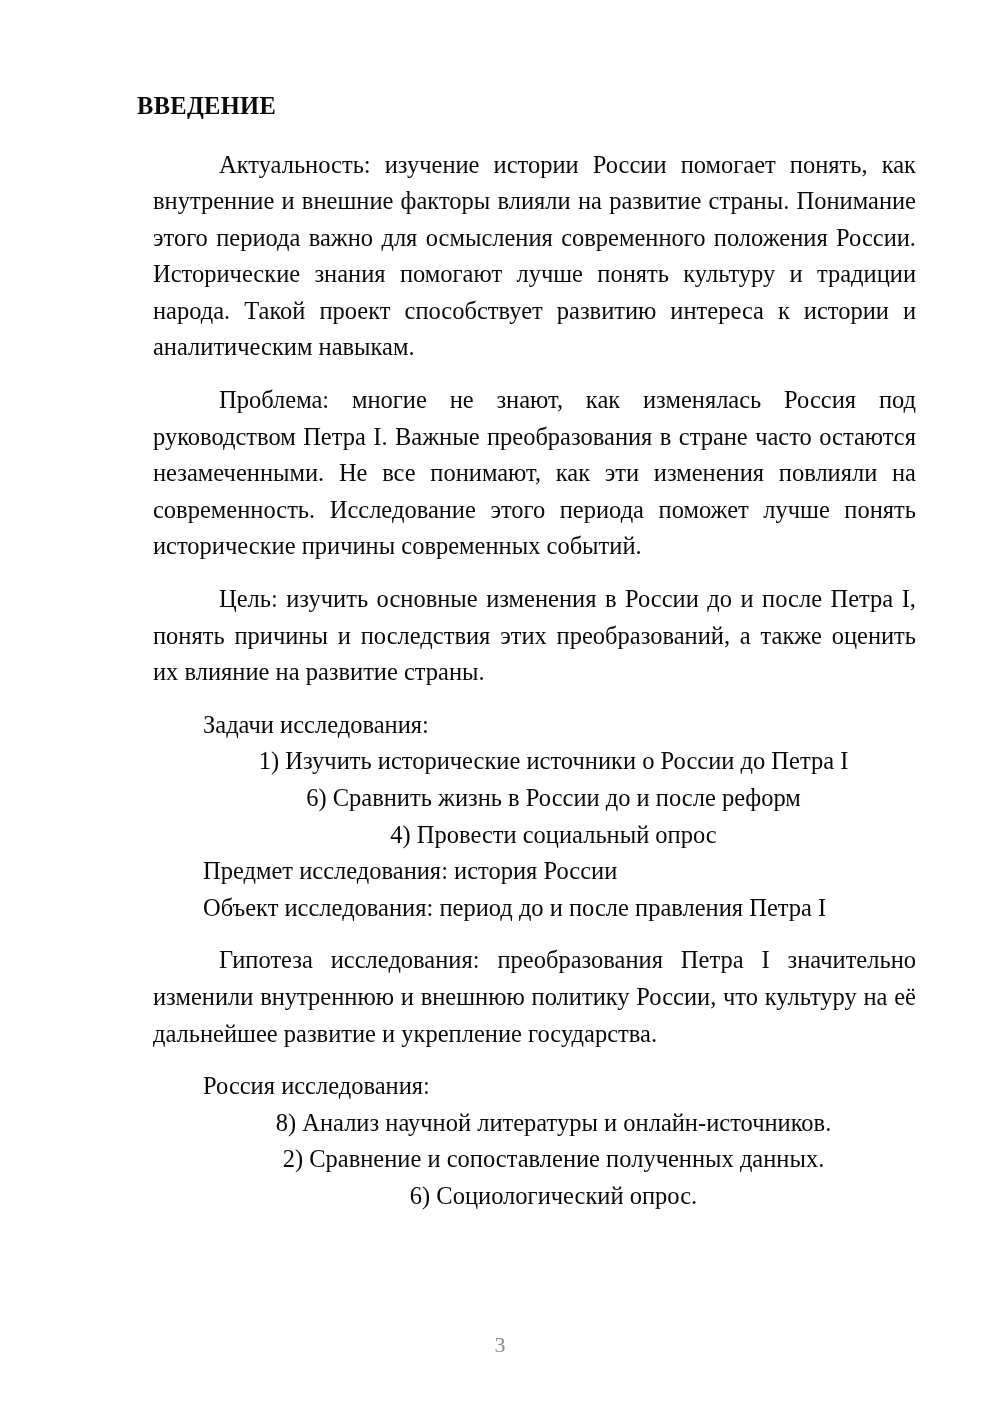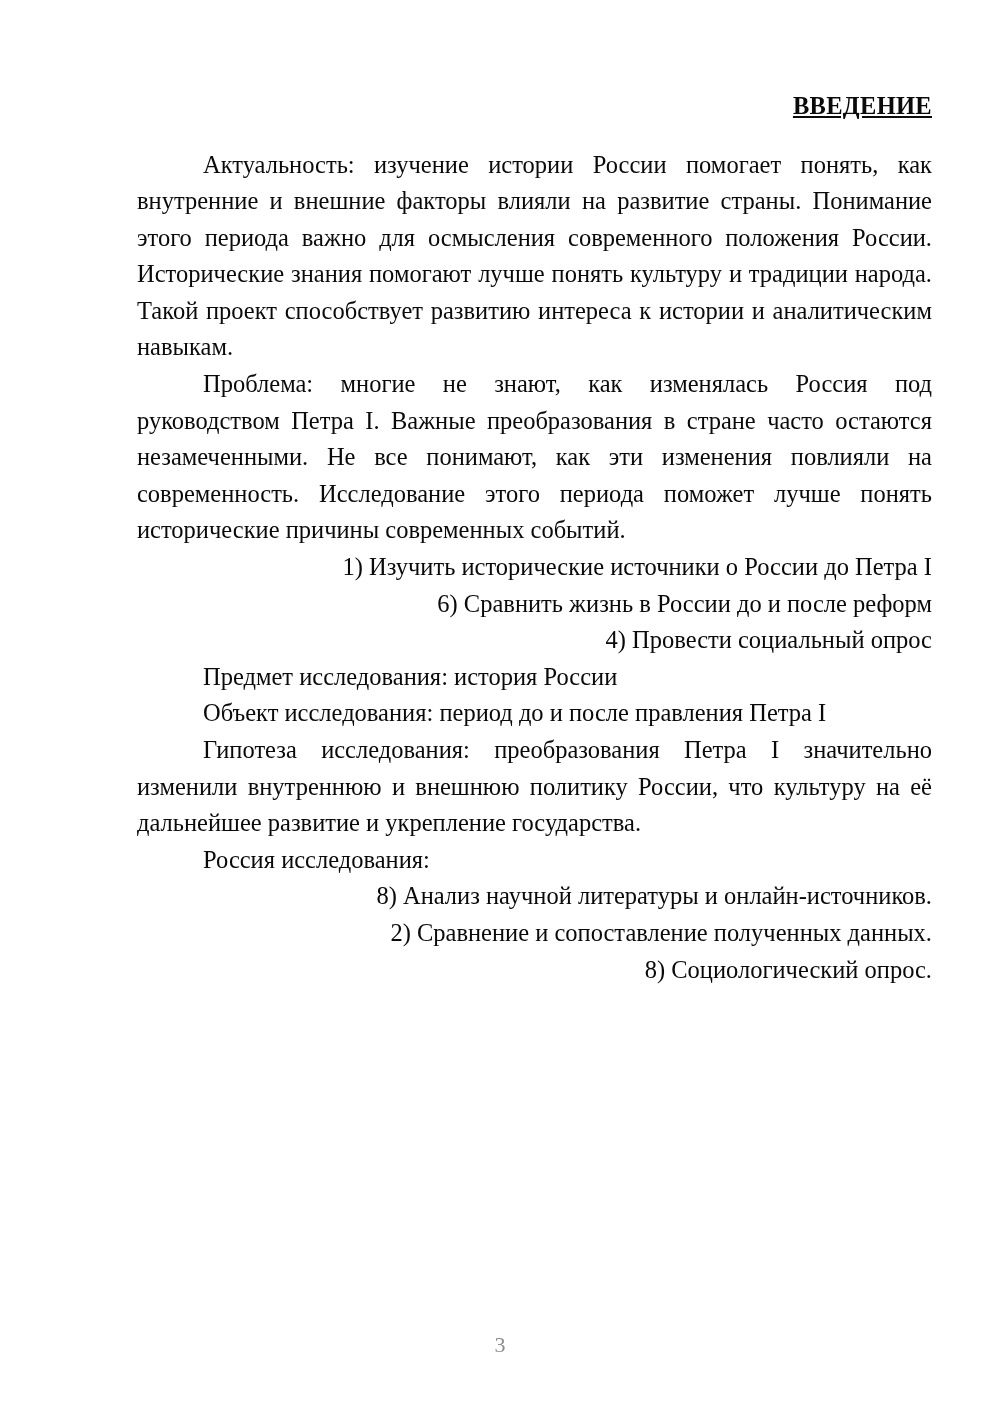--- a/index.html
+++ b/index.html
@@ -19,51 +19,50 @@
   }
   .content {
     position: absolute;
     left: 137px;
     top: 88px;
     width: 795px;
   }
   .doc-title {
     font-size: 24.5px;
     font-weight: bold;
-    text-align: right;
+    text-align: left;
     letter-spacing: 0.3px;
     line-height: 36.5px;
     margin: 0 0 22px 0;
-    text-decoration: underline;
   }
   .para {
     font-size: 24.5px;
     line-height: 36.6px;
     text-align: justify;
     text-justify: inter-word;
     text-indent: 66px;
-    margin: 0;
+    margin: 16px;
     -webkit-hyphens: none;
     hyphens: none;
   }
   .para.last-left {
     text-align-last: left;
   }
   .single {
     font-size: 24.5px;
     line-height: 36.6px;
     text-align: left;
     text-indent: 66px;
     margin: 0;
     white-space: nowrap;
   }
   .list-item {
     font-size: 24.5px;
     line-height: 36.6px;
-    text-align: right;
+    text-align: center;
     text-indent: 0;
     margin: 0;
     padding-left: 38px;
     white-space: nowrap;
   }
   .page-number {
     position: absolute;
     left: 0;
     right: 0;
     top: 1330px;
@@ -78,29 +77,31 @@
 
 <div class="page">
 
   <div class="content">
 
     <h1 class="doc-title">ВВЕДЕНИЕ</h1>
 
     <div id="blocks-container">
         <p class="para last-left">Актуальность: изучение истории России помогает понять, как внутренние и внешние факторы влияли на развитие страны. Понимание этого периода важно для осмысления современного положения России. Исторические знания помогают лучше понять культуру и традиции народа. Такой проект способствует развитию интереса к истории и аналитическим навыкам.</p>
         <p class="para last-left">Проблема: многие не знают, как изменялась Россия под руководством Петра I. Важные преобразования в стране часто остаются незамеченными. Не все понимают, как эти изменения повлияли на современность. Исследование этого периода поможет лучше понять исторические причины современных событий.</p>
+        <p class="para last-left">Цель: изучить основные изменения в России до и после Петра I, понять причины и последствия этих преобразований, а также оценить их влияние на развитие страны.</p>
+        <p class="single">Задачи исследования:</p>
         <p class="list-item">1) Изучить исторические источники о России до Петра I</p>
         <p class="list-item">6) Сравнить жизнь в России до и после реформ</p>
         <p class="list-item">4) Провести социальный опрос</p>
         <p class="single">Предмет исследования: история России</p>
         <p class="single">Объект исследования: период до и после правления Петра I</p>
         <p class="para last-left">Гипотеза исследования: преобразования Петра I значительно изменили внутреннюю и внешнюю политику России, что культуру на её дальнейшее развитие и укрепление государства.</p>
         <p class="single">Россия исследования:</p>
         <p class="list-item">8) Анализ научной литературы и онлайн-источников.</p>
         <p class="list-item">2) Сравнение и сопоставление полученных данных.</p>
-        <p class="list-item">8) Социологический опрос.</p>
+        <p class="list-item">6) Социологический опрос.</p>
       </div>
 
   </div>
 
   <div class="page-number">3</div>
 
 </div>
 
 </body></html>

